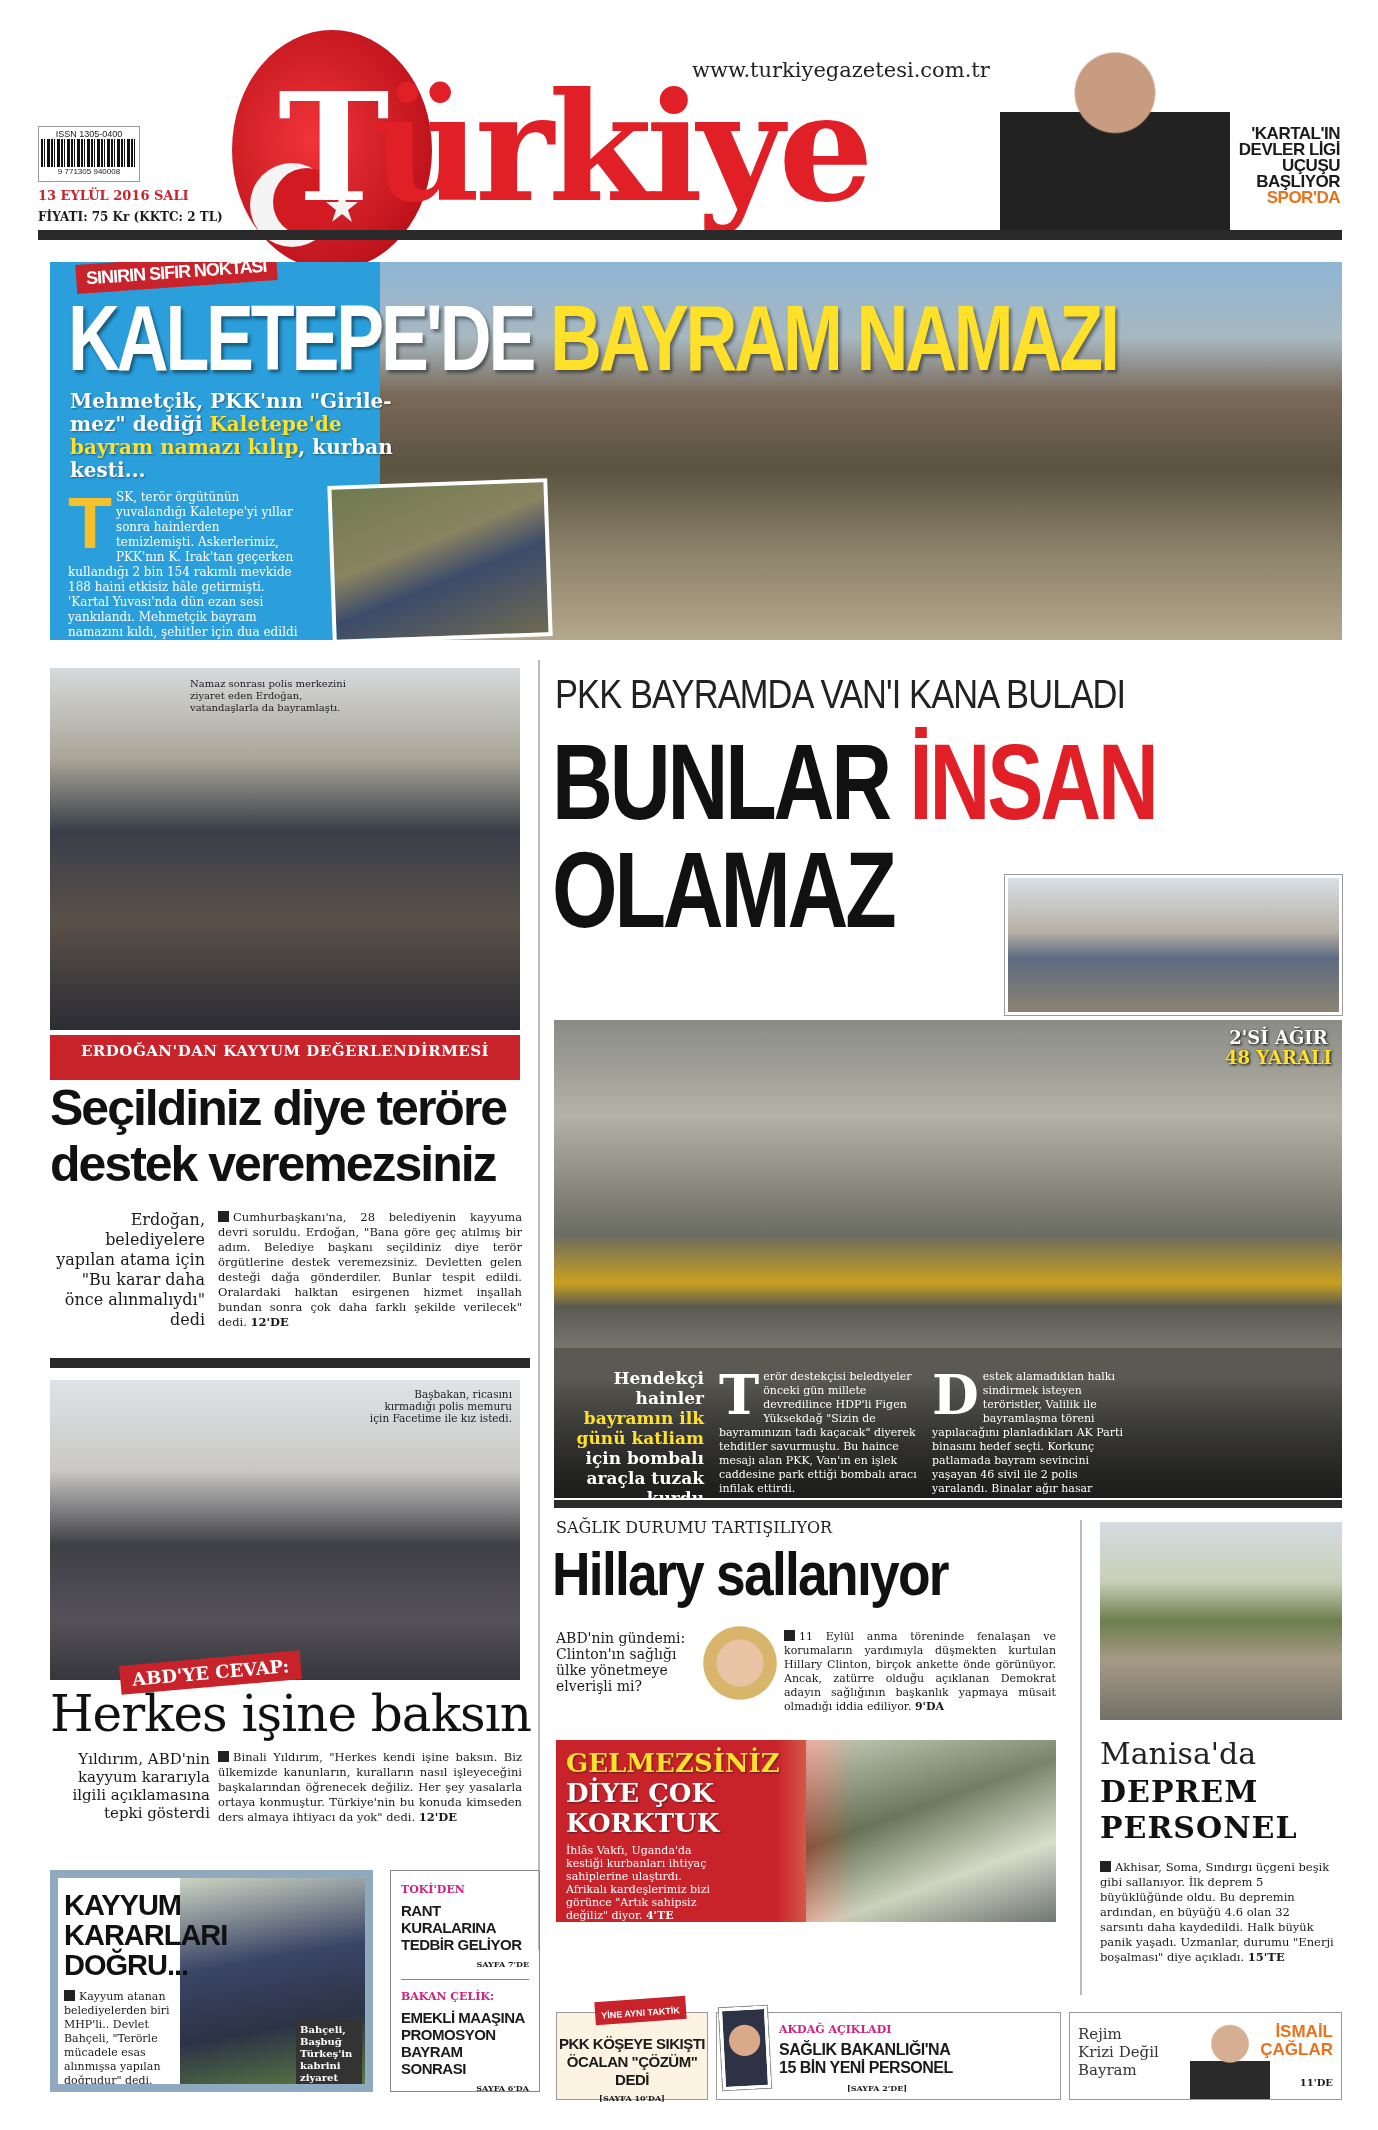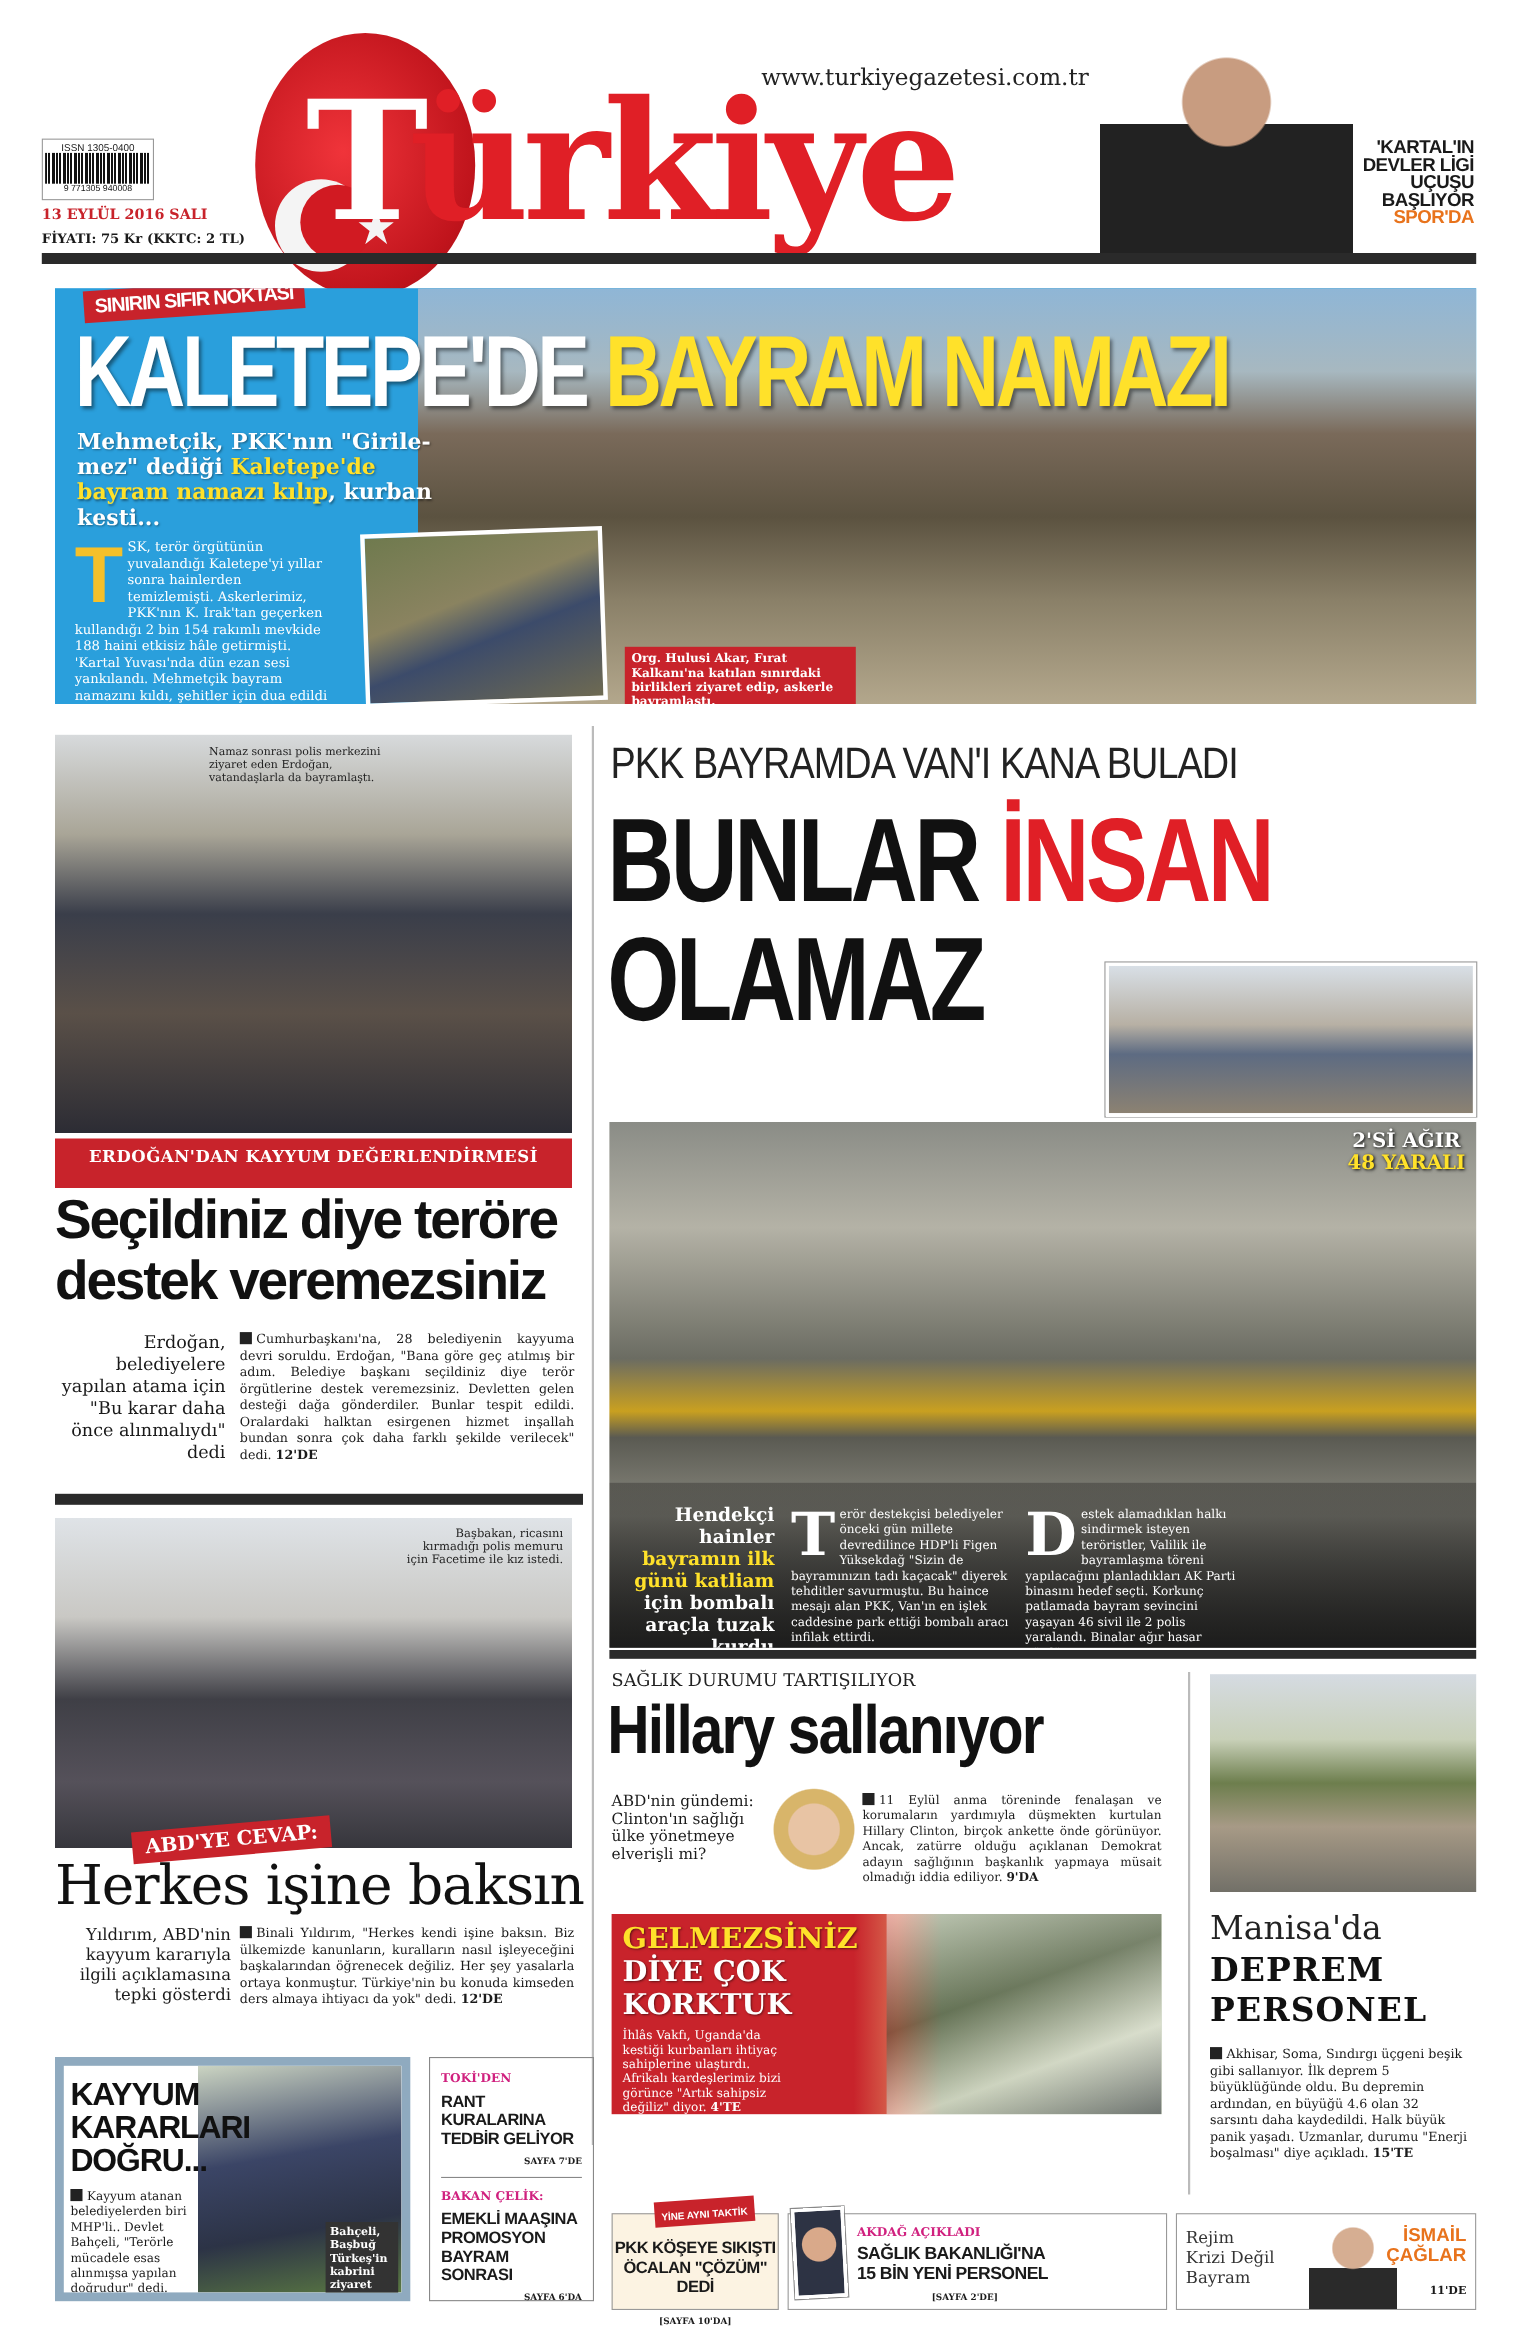--- a/index.html
+++ b/index.html
@@ -59,23 +59,20 @@
   </div>
   <div class="abs slab" style="left:20px;top:128px;width:330px;font-size:20px;line-height:23px;color:#fff;text-shadow:1px 1px 2px rgba(0,0,0,.4)">
     <span>Mehmetçik, PKK'nın "Girile-mez" dediği </span><span style="color:#ffe12a">Kaletepe'de bayram namazı kılıp</span><span>, kurban kesti...</span>
   </div>
   <div class="abs" style="left:18px;top:228px;width:232px;font-size:12px;line-height:15px;color:#fff">
     <span style="float:left;font-family:'Liberation Sans',sans-serif;font-weight:bold;font-size:72px;line-height:66px;color:#f5c02a;margin-right:4px">T</span>
     <span>SK, terör örgütünün yuvalandığı Kaletepe'yi yıllar sonra hainlerden temizlemişti. Askerlerimiz, PKK'nın K. Irak'tan geçerken kullandığı 2 bin 154 rakımlı mevkide 188 haini etkisiz hâle getirmişti. 'Kartal Yuvası'nda dün ezan sesi yankılandı. Mehmetçik bayram namazını kıldı, şehitler için dua edildi ardından kurbanlar kesildi.</span>
     
   </div>
   <div class="abs photo" style="left:280px;top:220px;width:220px;height:158px;border:4px solid #fff;transform:rotate(-2deg);background:linear-gradient(160deg,#6f7a4e,#8a8360 40%,#3c4b6a 60%,#6e6a52)"></div>
-  <div class="abs slab" style="left:518px;top:326px;width:210px;background:#c8232b;color:#fff;font-size:11px;line-height:13px;padding:4px 6px">
-    <span>Org. Hulusi Akar, Fırat Kalkanı'na katılan sınırdaki birlikleri ziyaret edip, askerle bayramlaştı.</span>
-  </div>
 </div>
 
 <div class="abs photo" style="left:50px;top:668px;width:470px;height:362px;background:linear-gradient(180deg,#d7dadc 0,#a9a597 25%,#3a3e4a 45%,#5a5048 70%,#2c2c34)">
   <div class="abs serif" style="left:140px;top:10px;width:160px;font-size:10px;line-height:12px;color:#222">Namaz sonrası polis merkezini ziyaret eden Erdoğan, vatandaşlarla da bayramlaştı.</div>
 </div>
 <div class="abs" style="left:50px;top:1035px;width:470px;height:45px;background:#c8232b;text-align:center">
   <span class="slab" style="color:#fff;font-size:15px;line-height:32px;letter-spacing:.5px">ERDOĞAN'DAN KAYYUM DEĞERLENDİRMESİ</span>
 </div>
 <div class="abs" style="left:50px;top:1080px;width:470px;font-family:'Liberation Sans',sans-serif;font-weight:bold;font-size:50px;line-height:56px;letter-spacing:-2px;color:#111">Seçildiniz diye teröre destek veremezsiniz</div>
 <div class="abs serif" style="left:50px;top:1210px;width:155px;font-size:16px;line-height:20px;text-align:right">Erdoğan, belediyelere yapılan atama için "Bu karar daha önce alınmalıydı" dedi</div>
@@ -183,21 +180,21 @@
 <div class="abs serif" style="left:1100px;top:1860px;width:236px;font-size:11.5px;line-height:15px">
   <span class="sq"></span><span>Akhisar, Soma, Sındırgı üçgeni beşik gibi sallanıyor. İlk deprem 5 büyüklüğünde oldu. Bu depremin ardından, en büyüğü 4.6 olan 32 sarsıntı daha kaydedildi. Halk büyük panik yaşadı. Uzmanlar, durumu "Enerji boşalması" diye açıkladı.</span> <b>15'TE</b>
 </div>
 
 <div class="abs" style="left:556px;top:2012px;width:152px;height:88px;background:#fcf3e2;border:1px solid #999;text-align:center">
   <div style="position:absolute;left:38px;top:-14px;background:#c8232b;padding:2px 6px;transform:rotate(-4deg)">
     <span style="color:#fff;font-family:'Liberation Sans',sans-serif;font-weight:bold;font-size:9px">YİNE AYNI TAKTİK</span>
   </div>
   <div style="margin-top:22px;font-family:'Liberation Sans',sans-serif;font-weight:bold;font-size:15px;line-height:18px;letter-spacing:-.5px">PKK KÖŞEYE SIKIŞTI</div>
   <div style="font-family:'Liberation Sans',sans-serif;font-weight:bold;font-size:15px;line-height:18px;letter-spacing:-.5px">ÖCALAN "ÇÖZÜM" DEDİ</div>
-  <div class="slab" style="font-size:8px;margin-top:16px">[SAYFA 10'DA]</div>
+  <div class="slab" style="font-size:8px;margin-top:4px">[SAYFA 10'DA]</div>
 </div>
 
 <div class="abs" style="left:716px;top:2012px;width:345px;height:88px;border:1px solid #999;background:#fff">
   <div class="abs" style="left:4px;top:-6px;width:48px;height:82px;border:3px solid #fff;box-shadow:0 0 0 1px #888;transform:rotate(-3deg);background:radial-gradient(circle at 50% 40%,#d9a98a 0 30%,#2d3344 32%)"></div>
   <div class="slab" style="position:absolute;left:62px;top:10px;color:#d0217f;font-size:11px">AKDAĞ AÇIKLADI</div>
   <div style="position:absolute;left:62px;top:28px;font-family:'Liberation Sans',sans-serif;font-weight:bold;font-size:16px;line-height:18px;letter-spacing:-.5px">SAĞLIK BAKANLIĞI'NA</div>
   <div style="position:absolute;left:62px;top:46px;font-family:'Liberation Sans',sans-serif;font-weight:bold;font-size:16px;line-height:18px;letter-spacing:-.5px">15 BİN YENİ PERSONEL</div>
   <div class="slab" style="position:absolute;left:130px;top:70px;font-size:8px">[SAYFA 2'DE]</div>
 </div>
 

